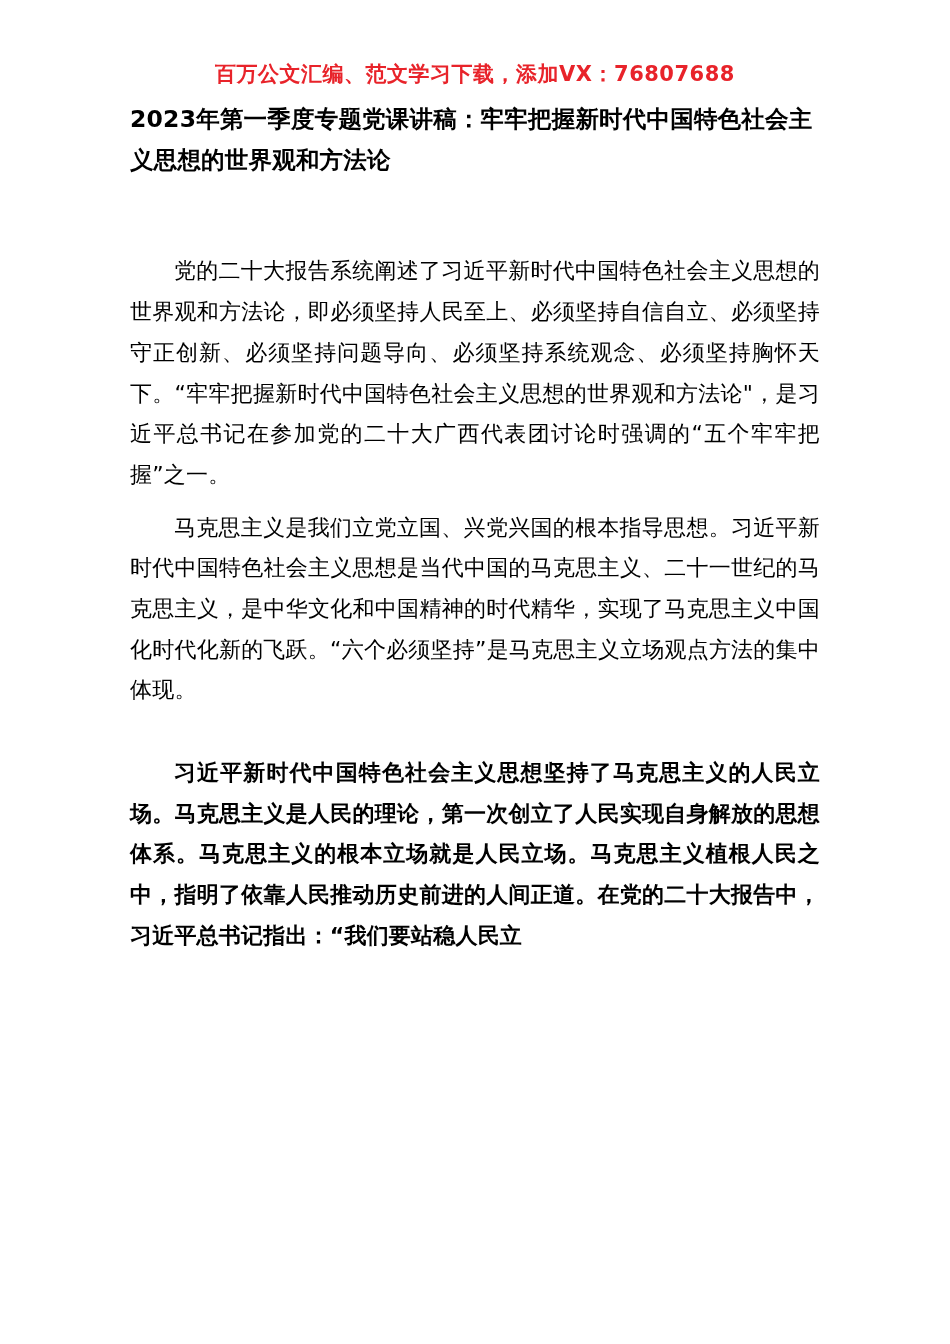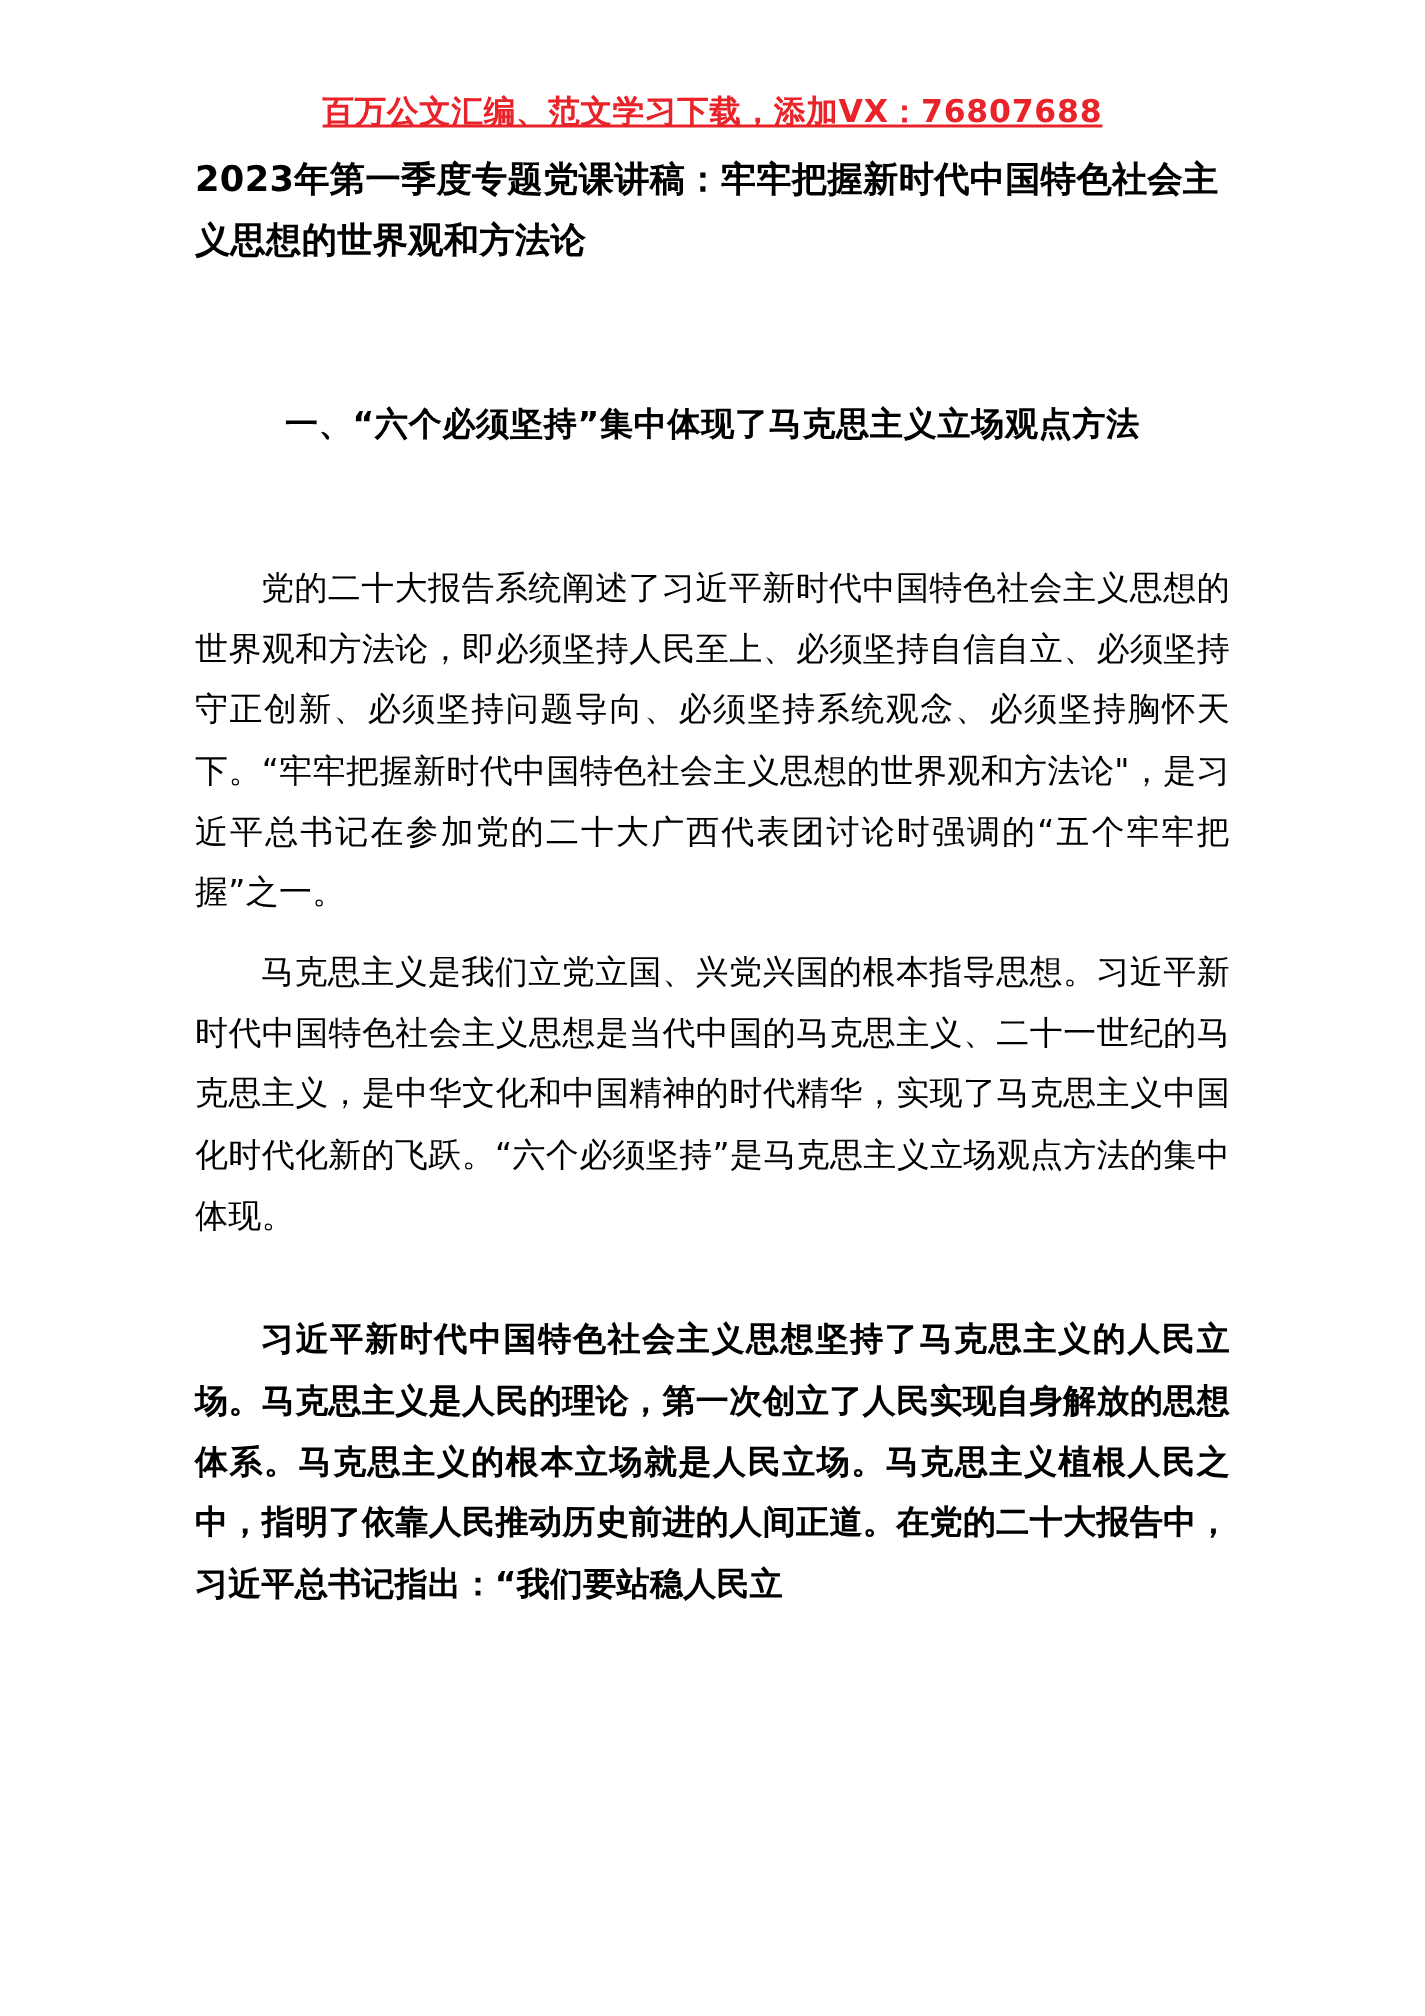--- a/index.html
+++ b/index.html
@@ -24,21 +24,20 @@
   }
   .watermark {
     text-align: center;
     color: #e8232a;
     font-size: 21px;
     font-weight: bold;
     letter-spacing: 0.5px;
     padding-top: 62px;
     line-height: 1.2;
     white-space: nowrap;
-    text-decoration: underline;
   }
   .doc-title {
     text-align: left;
     font-size: 23.5px;
     font-weight: bold;
     line-height: 1.75;
     margin-top: 12px;
     letter-spacing: 0.2px;
   }
   .section-heading {
@@ -68,21 +67,20 @@
 </style>
 </head>
 <body>
 
 <div class="page">
 
   <div class="watermark">百万公文汇编、范文学习下载，添加VX：76807688</div>
 
   <h1 class="doc-title">2023年第一季度专题党课讲稿：牢牢把握新时代中国特色社会主义思想的世界观和方法论</h1>
 
-  <h2 class="section-heading">一、“六个必须坚持”集中体现了马克思主义立场观点方法</h2>
 
   <div class="body-block">
     <p class="para">党的二十大报告系统阐述了习近平新时代中国特色社会主义思想的世界观和方法论，即必须坚持人民至上、必须坚持自信自立、必须坚持守正创新、必须坚持问题导向、必须坚持系统观念、必须坚持胸怀天下。“牢牢把握新时代中国特色社会主义思想的世界观和方法论"，是习近平总书记在参加党的二十大广西代表团讨论时强调的“五个牢牢把握”之一。</p>
     <p class="para">马克思主义是我们立党立国、兴党兴国的根本指导思想。习近平新时代中国特色社会主义思想是当代中国的马克思主义、二十一世纪的马克思主义，是中华文化和中国精神的时代精华，实现了马克思主义中国化时代化新的飞跃。“六个必须坚持”是马克思主义立场观点方法的集中体现。</p>
     <p class="para gap-top">习近平新时代中国特色社会主义思想坚持了马克思主义的人民立场。马克思主义是人民的理论，第一次创立了人民实现自身解放的思想体系。马克思主义的根本立场就是人民立场。马克思主义植根人民之中，指明了依靠人民推动历史前进的人间正道。在党的二十大报告中，习近平总书记指出：“我们要站稳人民立</p>
   </div>
 
 </div>
 
 </body></html>

